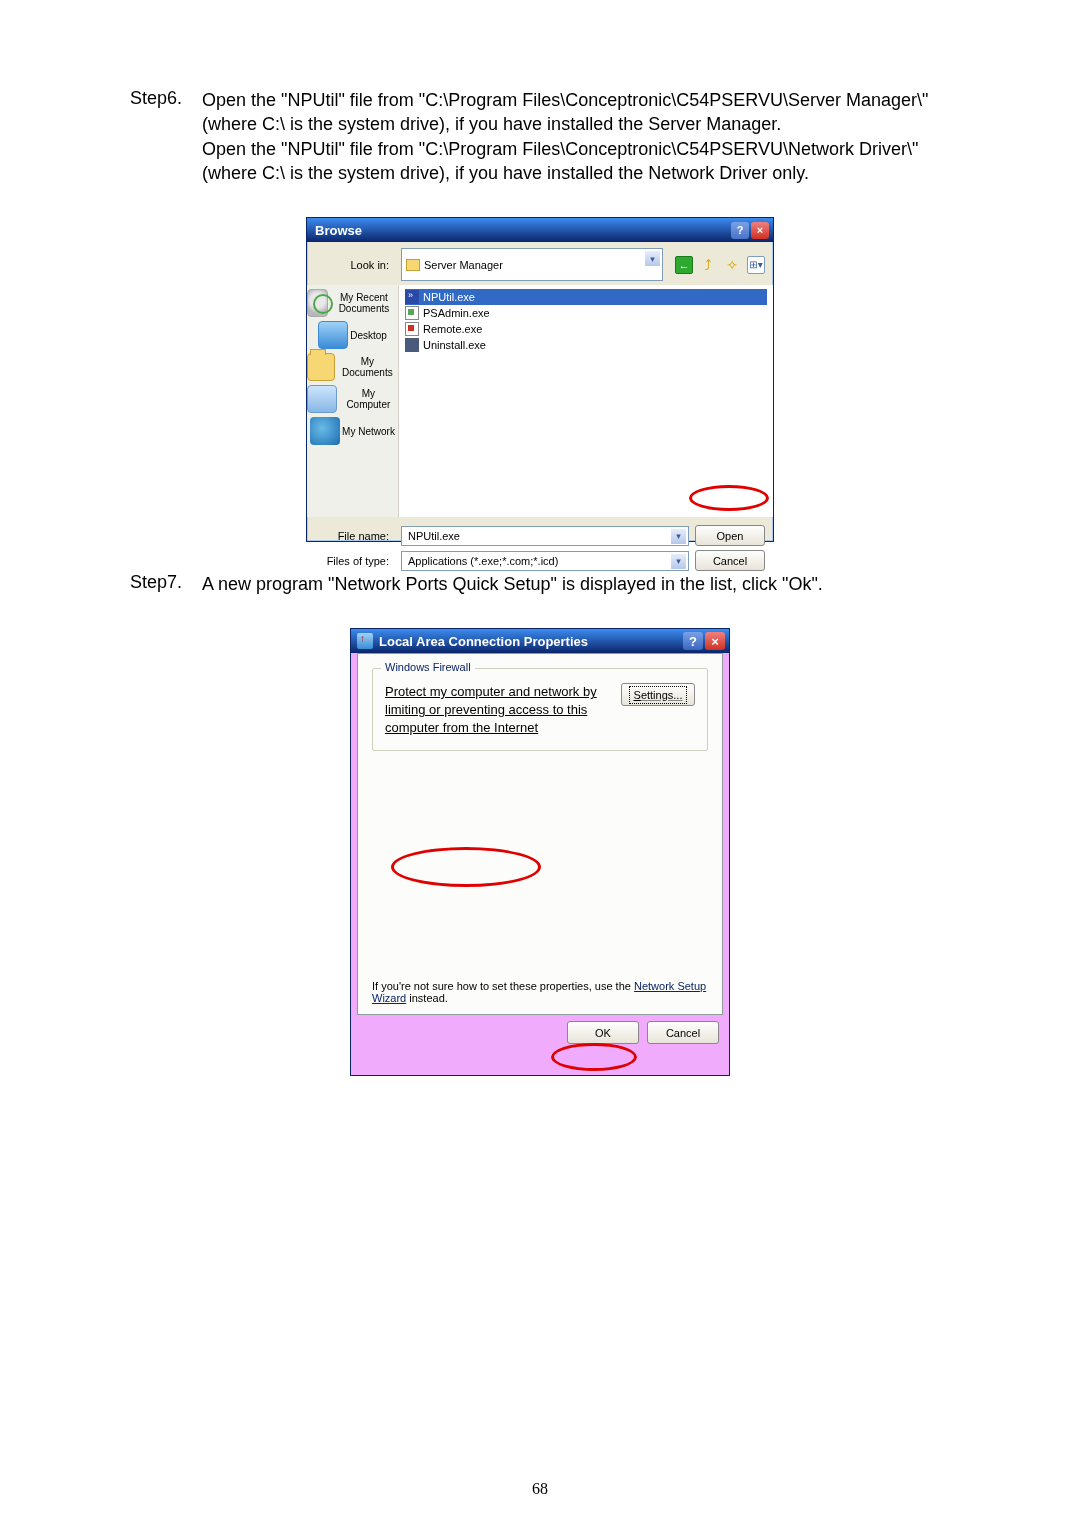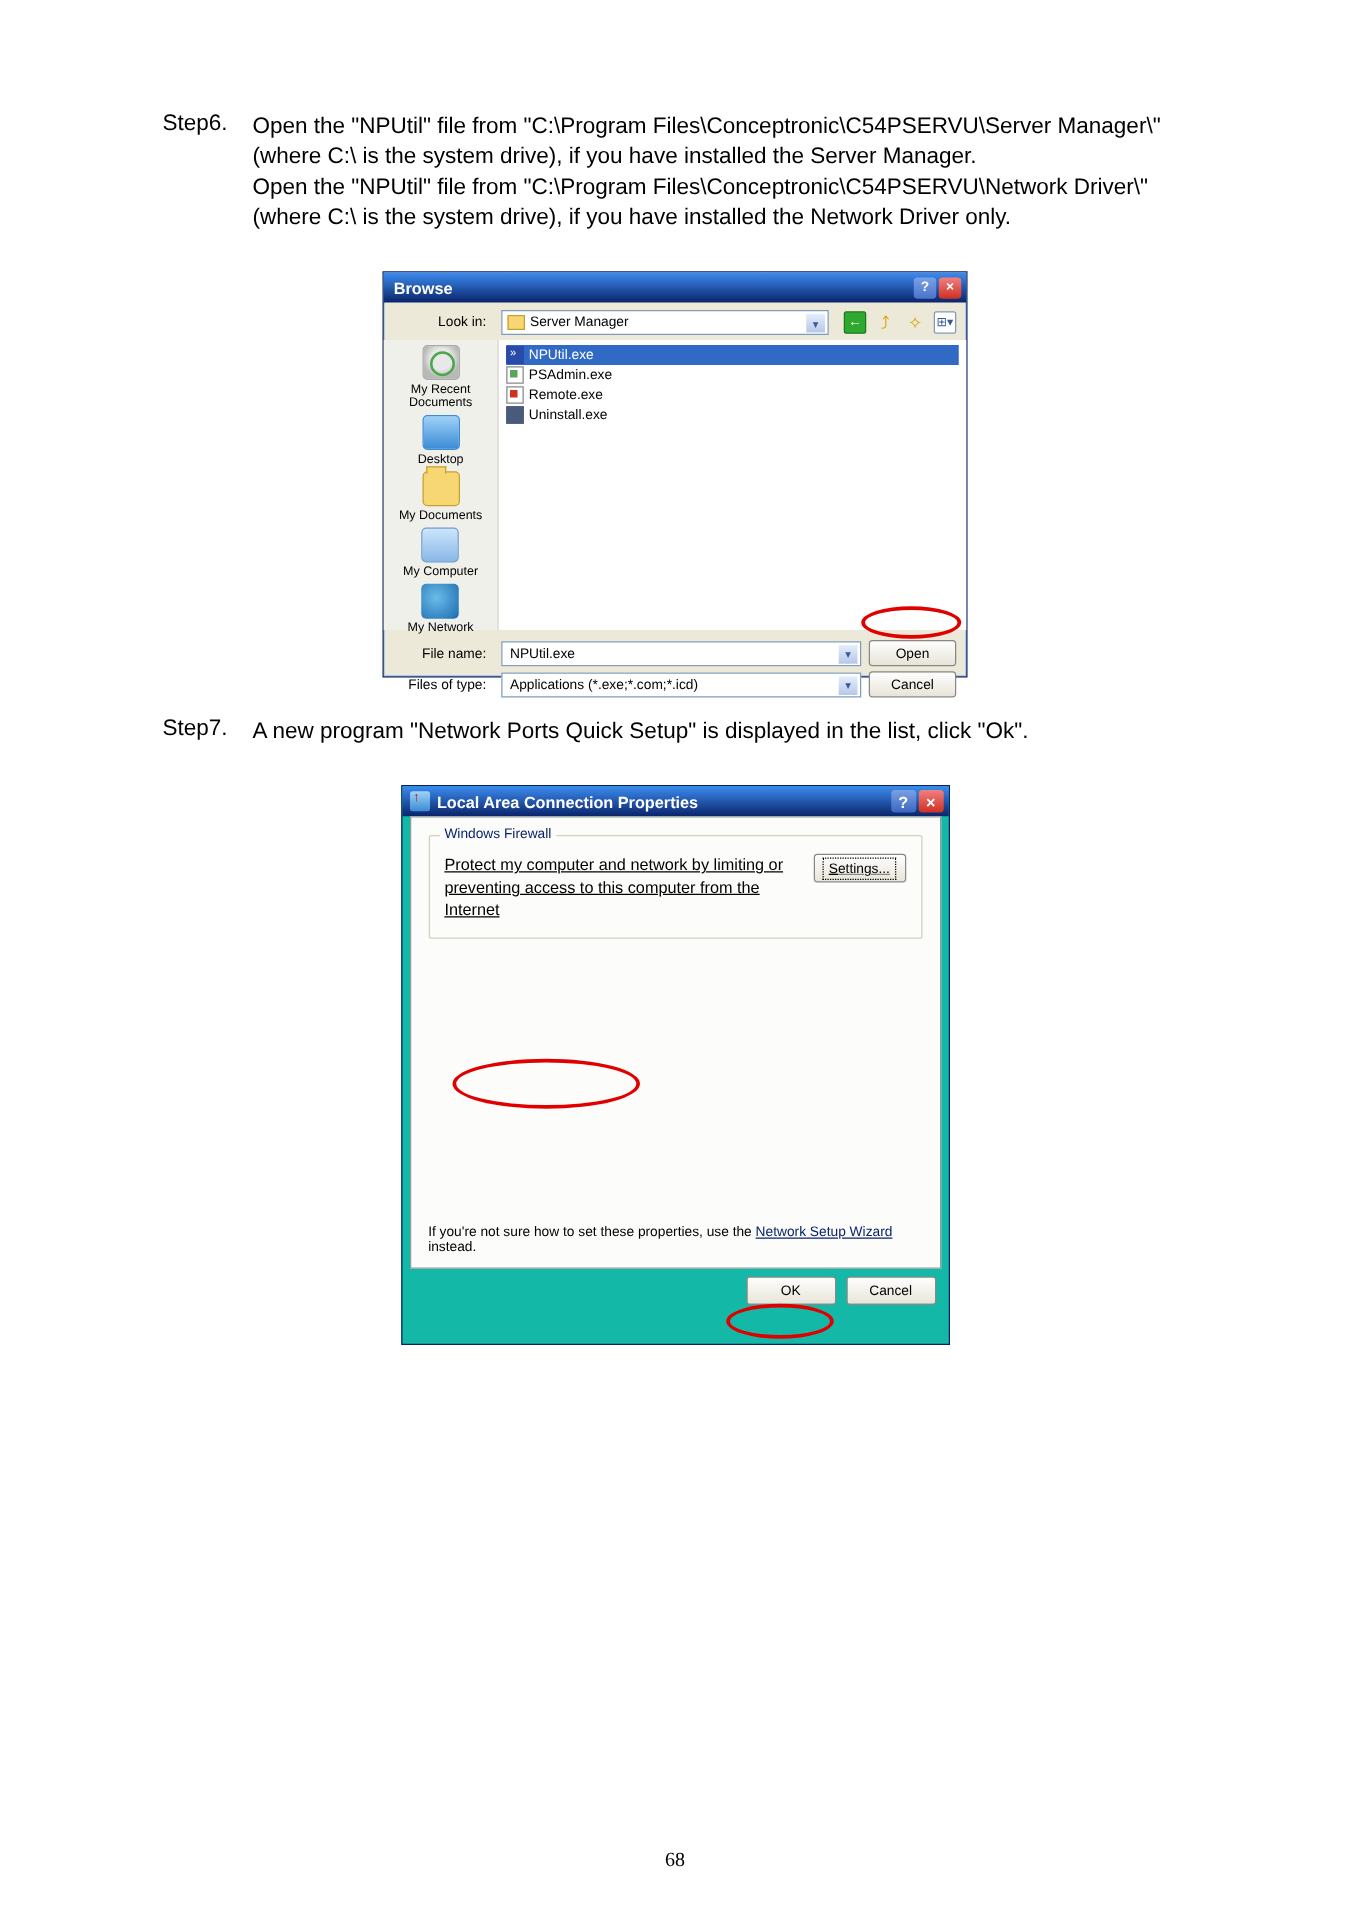--- a/index.html
+++ b/index.html
@@ -12,33 +12,33 @@
   
   .browse-dialog { width: 468px; height: 325px; margin: 14px auto 30px auto; border: 1px solid #0a246a; background: #ece9d8; position: relative; font-family: Tahoma, sans-serif; font-size: 11px; box-shadow: 0 0 0 1px #aecaf0 inset; }
   .titlebar { height: 24px; background: linear-gradient(to bottom,#3c8cf0 0%, #0a246a 100%); color:#fff; display:flex; align-items:center; padding:0 4px 0 8px; font-weight:bold; font-size:13px; }
   .titlebar .spacer { flex:1; }
   .titlebar .winbtn { width:18px; height:17px; background:#e68500; border-radius:3px; margin-left:2px; display:flex; align-items:center; justify-content:center; color:#fff; font-weight:bold; font-size:11px; }
   .titlebar .helpbtn { background:linear-gradient(#7aa1e6,#4a73c8); color:#fff; }
   .titlebar .closebtn { background:linear-gradient(#f08080,#d03020); }
 
   .lookin-row { display:flex; align-items:center; padding:6px 8px 4px 8px; gap:6px; }
   .lookin-row .lbl { width:80px; text-align:right; color:#000; font-size:11px; padding-right:6px; }
-  .lookin-combo { flex:1; height:20px; background:#fff; border:1px solid #7f9db9; display:flex; align-items:center; padding:0 18px 0 4px; position:relative; }
+  .lookin-combo { flex:1; height:33px; background:#fff; border:1px solid #7f9db9; display:flex; align-items:center; padding:0 18px 0 4px; position:relative; }
   .lookin-combo .folder-ico { width:14px; height:12px; background:#f7d774; border:1px solid #c8a030; margin-right:4px; }
   .lookin-combo .chev { position:absolute; right:2px; top:2px; width:15px; height:15px; background:linear-gradient(#e6eefc,#b6c7e8); display:flex; align-items:center; justify-content:center; color:#3a5a9a; font-size:9px; }
   .toolbar-icons { display:flex; align-items:center; gap:6px; margin-left:6px;}
   .tb { width:18px; height:18px; border-radius:2px; display:flex; align-items:center; justify-content:center;}
   .tb.back { background:#2ea82e; border:1px solid #1a7a1a; color:#fff; font-size:11px;}
   .tb.up { color:#d9a300; font-size:14px;}
   .tb.new { color:#d9a300; font-size:14px;}
   .tb.views { border:1px solid #7f9db9; background:#fff; font-size:10px; color:#3a5a9a; padding:0 2px;}
 
   .browse-body { display:flex; height: 232px; }
   .places { width:92px; background:#f0f0ea; border-right:1px solid #d4d0c8; display:flex; flex-direction:column; align-items:center; padding-top:4px; gap:4px; font-size:10px; color:#000; text-align:center;}
-  .place { display:flex; flex-direction:column; align-items:center; gap:2px; }
+  .place { display:flex; align-items:center; gap:2px; }
   .place .pico { width:30px; height:28px; border-radius:4px; }
   .ico-recent { background: radial-gradient(circle at 50% 40%, #e8e8e8 40%, #b8b8b8 70%); border:1px solid #aaa; position:relative;}
   .ico-recent::after{content:""; position:absolute; width:16px; height:16px; border:2px solid #4aa84a; border-radius:50%; left:5px; top:4px;}
   .ico-desktop { background: linear-gradient(#9fd2f7,#3b8bd6); border:1px solid #3b8bd6; border-radius:6px;}
   .ico-mydoc { width:30px; height:26px; background:#f7d774; border:1px solid #c8a030; position:relative;}
   .ico-mydoc::before{content:""; position:absolute; width:14px; height:5px; background:#f7d774; border:1px solid #c8a030; border-bottom:none; top:-5px; left:2px;}
   .ico-comp { background:linear-gradient(#cce5fb,#89b7e6); border:1px solid #6b9bd2; border-radius:3px;}
   .ico-net { background:radial-gradient(circle at 40% 40%, #6bbce8, #1a6bb0); border-radius:50%;}
 
   .file-area { flex:1; background:#fff; padding:4px 6px; position:relative;}
@@ -55,21 +55,21 @@
   .brow { display:flex; align-items:center; gap:6px; margin-top:4px;}
   .brow .lbl { width:80px; text-align:right; font-size:11px; color:#000; padding-right:6px;}
   .brow .combo { flex:1; height:20px; background:#fff; border:1px solid #7f9db9; display:flex; align-items:center; padding:0 18px 0 6px; position:relative; font-size:11px;}
   .brow .combo .chev{ position:absolute; right:2px; top:2px; width:15px; height:15px; background:linear-gradient(#e6eefc,#b6c7e8); display:flex; align-items:center; justify-content:center; color:#3a5a9a; font-size:9px;}
   .winbtn2 { width:70px; height:21px; background:linear-gradient(#fefefe,#e8e4d8); border:1px solid #888; border-radius:3px; font-size:11px; display:flex; align-items:center; justify-content:center;}
 
   .red-oval { position:absolute; border:3px solid #e00000; border-radius:50%; z-index:5;}
   .browse-dialog .red-oval.rv-open { width:80px; height:26px; right:4px; bottom:30px;} 
 
   
-  .lac-dialog { width: 439px; height: 448px; margin: 14px auto 34px auto; border:1px solid #0a246a; background:#14b8a6; font-family: Tahoma, sans-serif; font-size:11px; position:relative; }
+  .lac-dialog { width: 380px; height: 448px; margin: 14px auto 34px auto; border:1px solid #0a246a; background:#f0abfc; font-family: Tahoma, sans-serif; font-size:11px; position:relative; }
   .lac-title { height:24px; background: linear-gradient(to bottom,#3c8cf0 0%, #0a246a 100%); color:#fff; display:flex; align-items:center; padding:0 4px 0 6px; font-weight:bold; font-size:13px;}
   .lac-title .nic { width:16px; height:16px; margin-right:6px; background:linear-gradient(#9fd2f7,#3b8bd6); border-radius:2px; position:relative;}
   .lac-title .nic::after{content:"↑"; color:#cc0000; font-size:10px; position:absolute; left:3px; top:0;}
   .lac-title .spacer{flex:1;}
   .lac-title .hq{ width:20px; height:18px; background:linear-gradient(#7aa1e6,#3a66c0); border-radius:3px; color:#fff; display:flex; align-items:center; justify-content:center; font-weight:bold; margin-left:2px; font-size:13px;}
   .lac-title .xq{ width:20px; height:18px; background:linear-gradient(#f08080,#d03020); border-radius:3px; color:#fff; display:flex; align-items:center; justify-content:center; font-weight:bold; margin-left:2px; font-size:13px;}
 
   .tabs { display:flex; height:22px; padding-left:6px; margin-top:6px;}
   .tab { padding:3px 10px 0 10px; background:#ece9d8; border:1px solid #919b9c; border-bottom:none; border-top-left-radius:3px; border-top-right-radius:3px; font-size:11px; margin-right:-1px; position:relative; color:#000;}
   .tab.active { background:#fcfcfa; z-index:2; top:1px;}

